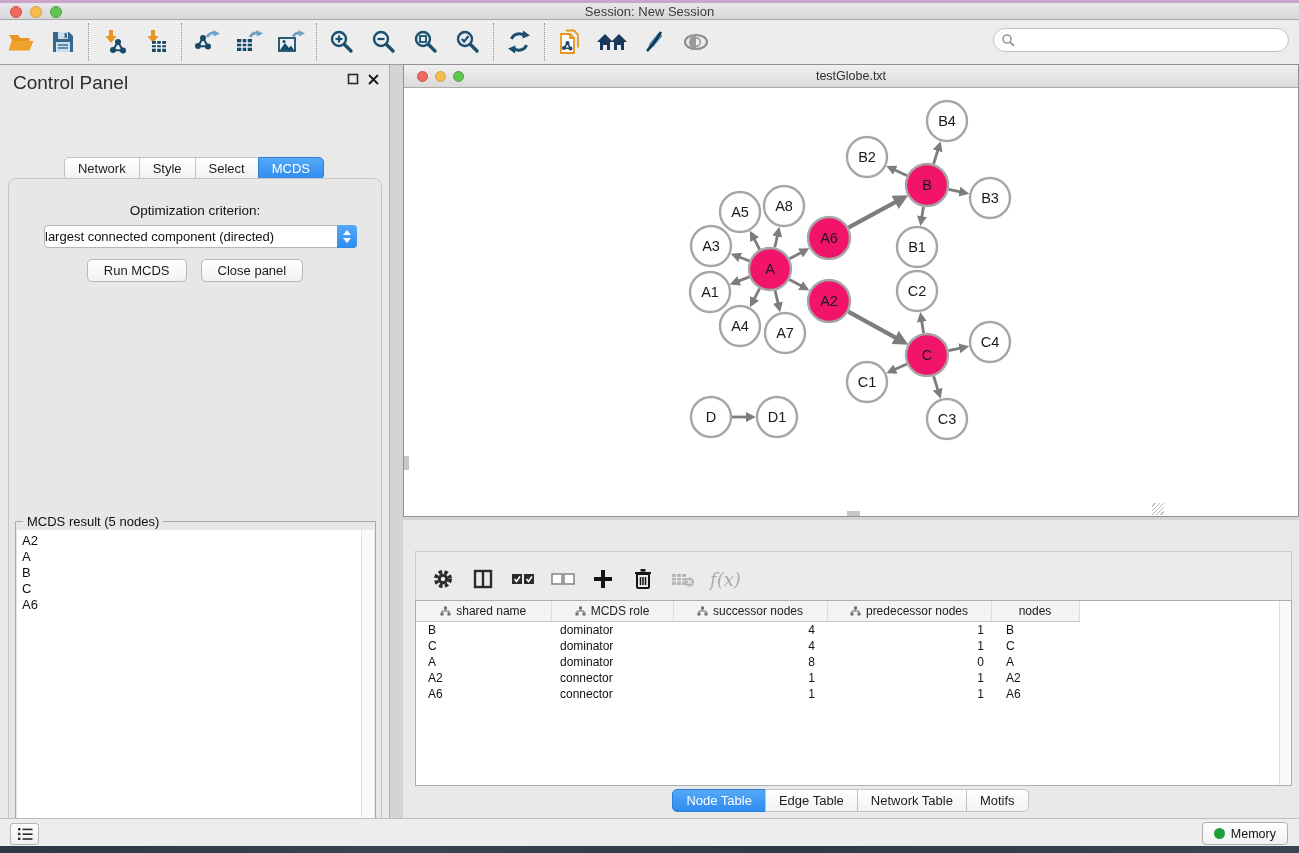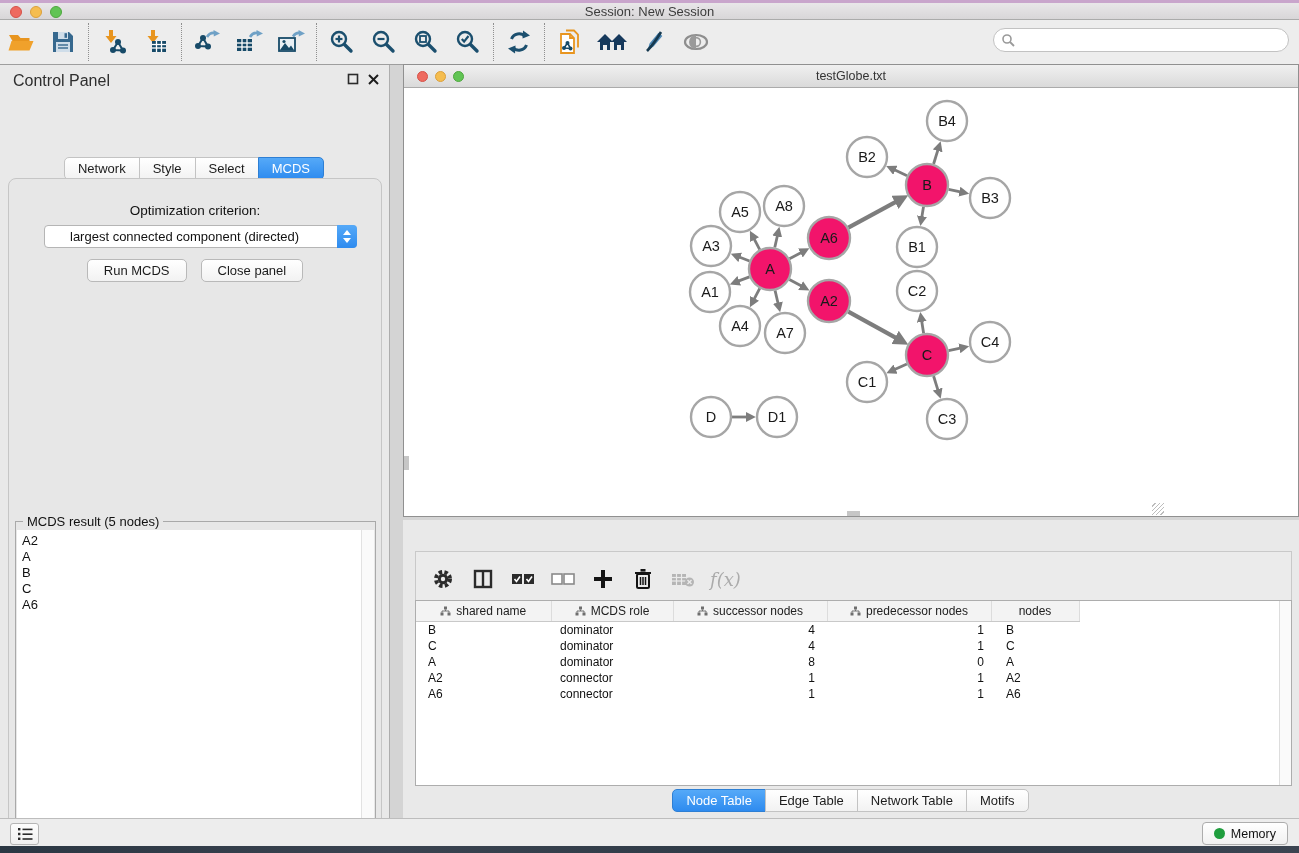--- a/index.html
+++ b/index.html
@@ -25,35 +25,35 @@
   .tsep{height:38px;border-left:1px dotted #8F8F8F;margin:0 4px;}
   .searchwrap{position:absolute;right:10px;top:8px;width:296px;height:24px;}
   .searchwrap input{width:100%;height:100%;box-sizing:border-box;border:1px solid #C2C2C2;
     border-radius:12px;padding:0 8px 0 26px;font-size:13px;background:#FFF;outline:none;}
   .searchwrap svg{position:absolute;left:8px;top:5px;}
 
   
   .cpanel{position:absolute;left:0;top:65px;width:390px;height:753px;background:#E9E9E9;
     border-right:1px solid #ADADAD;box-sizing:border-box;}
   .panelhead{position:absolute;left:0;top:6px;width:100%;height:18px;}
-  .panelhead .ptitle{position:absolute;left:13px;top:1px;font-size:16px;color:#2E2E2E;}
+  .panelhead .ptitle{position:absolute;left:13px;top:1px;font-size:19px;color:#2E2E2E;}
   .winctl{position:absolute;right:10px;top:2px;display:flex;gap:9px;align-items:center;}
   .seg{display:flex;}
   .seg .sbtn{border:1px solid #C3C3C3;background:linear-gradient(#FFFFFF,#F2F2F2);
     padding:3px 13px;font-size:13px;color:#1C1C1C;margin-left:-1px;cursor:default;line-height:15px;}
   .seg .sbtn:first-child{border-radius:5px 0 0 5px;}
   .seg .sbtn:last-child{border-radius:0 5px 5px 0;}
   .seg .sbtn.sel{background:linear-gradient(#55A9F8,#2E8BEF);border-color:#2E7FD4;color:#FFF;}
   .cp-tabs{position:absolute;left:0;top:92px;width:100%;display:flex;justify-content:center;}
   .cp-box{position:absolute;left:8px;top:113px;width:372px;height:692px;background:#E7E7E7;
     border:1px solid #C6C6C6;border-radius:8px;}
   .opt-label{position:absolute;left:0;top:24px;width:100%;text-align:center;font-size:13.5px;color:#111;}
   .mac-select{position:absolute;left:35px;top:46px;width:313px;height:23px;background:#FFF;
     border:1px solid #B5B5B5;border-radius:4px;box-sizing:border-box;font-size:13px;color:#111;
-    line-height:21px;padding-left:25px;}
+    line-height:21px;padding-left:0;}
   .mac-select .cap{position:absolute;right:-1px;top:-1px;width:20px;height:23px;border-radius:0 4px 4px 0;
     background:linear-gradient(#55A9F8,#2E8BEF);}
   .mac-select .cap .up{position:absolute;left:6px;top:5px;width:0;height:0;
     border-left:4px solid transparent;border-right:4px solid transparent;border-bottom:5px solid #FFF;}
   .mac-select .cap .dn{position:absolute;left:6px;bottom:5px;width:0;height:0;
     border-left:4px solid transparent;border-right:4px solid transparent;border-top:5px solid #FFF;}
   .btnrow{position:absolute;left:0;top:80px;width:100%;display:flex;justify-content:center;gap:14px;}
   .macbtn{border:1px solid #B9B9B9;border-radius:5px;background:linear-gradient(#FFFFFF,#F2F2F2);
     font-size:13px;color:#1C1C1C;padding:3px 16px;line-height:15px;}
   .groupbox{position:absolute;left:6px;top:342px;width:359px;height:345px;border:1px solid #A9A9A9;}

